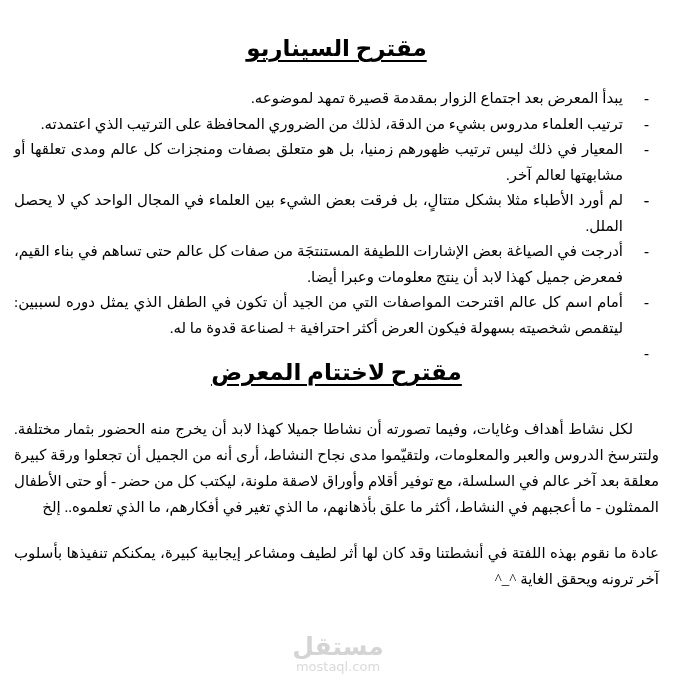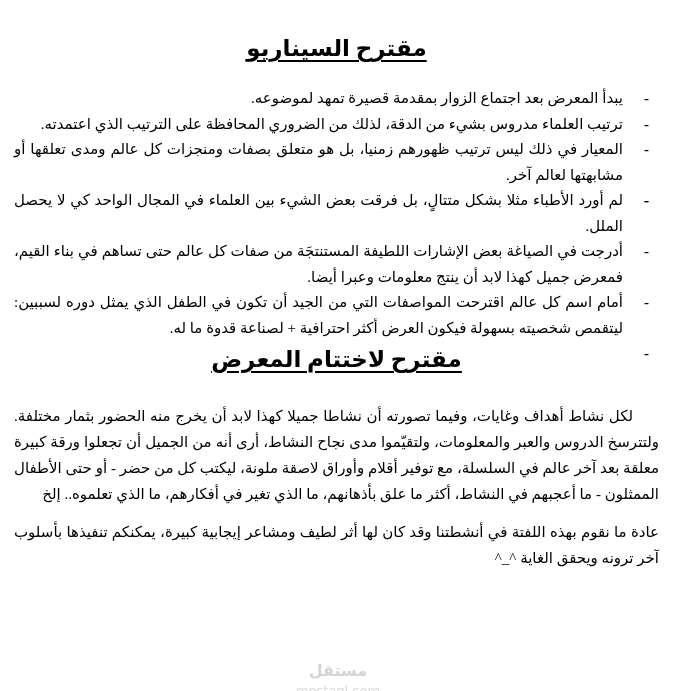--- a/index.html
+++ b/index.html
@@ -27,21 +27,21 @@
     text-align: center;
     font-size: 23px;
     font-weight: bold;
     line-height: 30px;
     text-decoration: underline;
     text-decoration-thickness: 2px;
     text-underline-offset: 4px;
     margin: 0;
   }
   .heading-gap-top { margin-top: 0; }
-  .heading2 { margin-top: 4px; }
+  .heading2 { margin-top: 17px; }
   .bullet-list {
     list-style: none;
     margin: 22px 0 0 0;
     padding: 0;
   }
   .bullet-item {
     position: relative;
     padding-right: 36px;
     font-size: 15px;
     line-height: 25.5px;
@@ -57,40 +57,39 @@
     font-size: 15px;
     line-height: 26px;
     text-align: justify;
     margin: 0;
   }
   .par1 {
     margin-top: 28px;
     text-indent: 26px; 
   }
   .par2 {
-    margin-top: 12px;
+    margin-top: 20px;
     text-indent: 0;
   }
   .watermark {
     position: absolute;
     left: 286px;
     top: 634px;
     width: 104px;
     text-align: center;
     color: #d4d4d4;
     z-index: 0;
     font-family: "DejaVu Sans", sans-serif;
     user-select: none;
   }
   .watermark .logo {
-    font-size: 16px;
+    font-size: 25px;
     font-weight: bold;
     line-height: 26px;
     letter-spacing: 1px;
-    margin-top: 24px;
   }
   .watermark .site {
     font-size: 13px;
     line-height: 13px;
     color: #dadada;
     direction: ltr;
   }
 </style>
 </head>
 <body>

